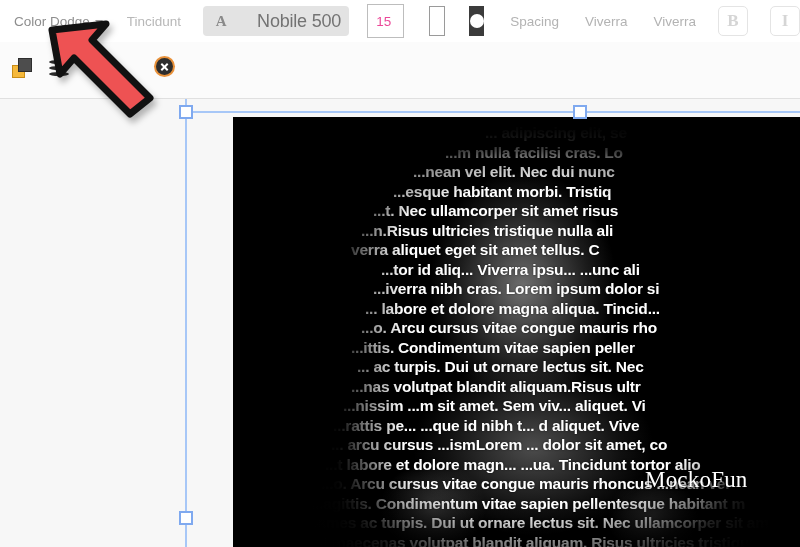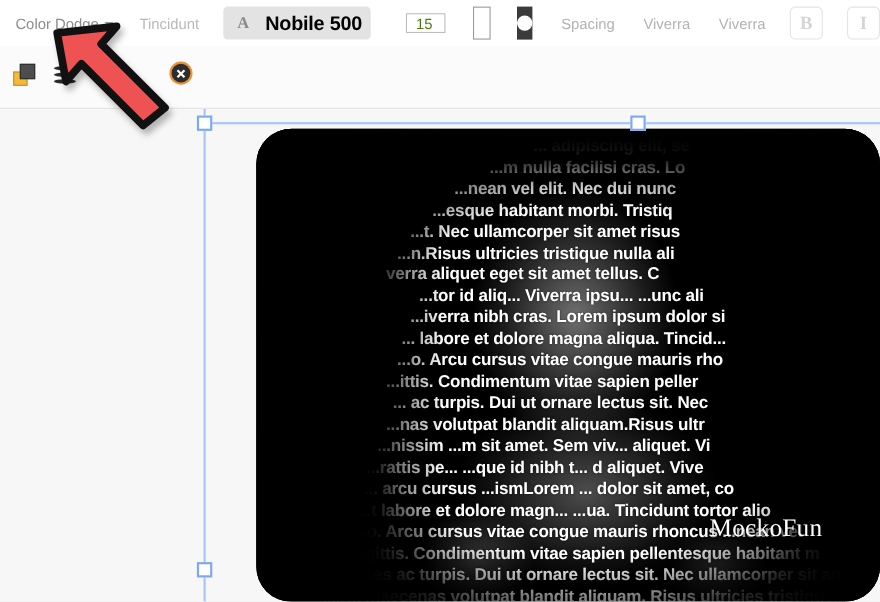--- a/index.html
+++ b/index.html
@@ -54,33 +54,33 @@
     box-sizing: border-box;
     padding: 0 8px;
     cursor: pointer;
   }
   .font-a {
     color: #8a8a8a; font-size: 15px; font-weight: 700;
     width: 20px; text-align: center;
     font-family: "Liberation Serif", serif;
   }
   .font-name {
-    color: #000000; font-size: 18px; font-weight: 700;
-    margin-left: 10px; white-space: nowrap;
+    color: #737373; font-size: 18px; font-weight: 400;
+    margin-left: 26px; white-space: nowrap;
     letter-spacing: -0.2px;
   }
   .size-field {
-    margin-left: 32px;
-    width: 64px; height: 18px;
+    margin-left: 18px;
+    width: 64px; height: 34px;
     background: #ffffff;
     border: 1px solid #bdbdbd;
     box-sizing: border-box;
     display: flex; align-items: center;
     padding-left: 8px;
-    color: #4d7c0f; font-size: 13.5px;
+    color: #ec4899; font-size: 13.5px;
     cursor: text;
   }
   .color-swatch {
     margin-left: 25px;
     width: 30px; height: 30px;
     background: #ffffff;
     border: 1px solid #9a9a9a;
     box-sizing: border-box;
     cursor: pointer;
   }
@@ -202,21 +202,20 @@
   .h-tl { left: 179px; top: 6px; }
   .h-tc { left: 573px; top: 6px; }
   .h-ml { left: 179px; top: 412px; }
 
   
   .artwork {
     position: absolute; left: 233px; top: 18px;
     width: 567px; height: 430px;
     background: #000000;
     overflow: hidden;
-    border-radius: 32px;
   }
   
   .portrait-glow {
     position: absolute; left: 0; top: 0;
     width: 567px; height: 430px;
     background:
       radial-gradient(ellipse 120px 150px at 290px 170px, rgba(200,200,200,0.55) 0%, rgba(120,120,120,0.22) 55%, rgba(0,0,0,0) 78%),
       radial-gradient(ellipse 150px 110px at 300px 330px, rgba(170,170,170,0.45) 0%, rgba(90,90,90,0.18) 58%, rgba(0,0,0,0) 80%),
       radial-gradient(ellipse 70px 60px at 200px 390px, rgba(160,160,160,0.35) 0%, rgba(0,0,0,0) 75%),
       radial-gradient(ellipse 60px 55px at 420px 400px, rgba(150,150,150,0.3) 0%, rgba(0,0,0,0) 75%);

